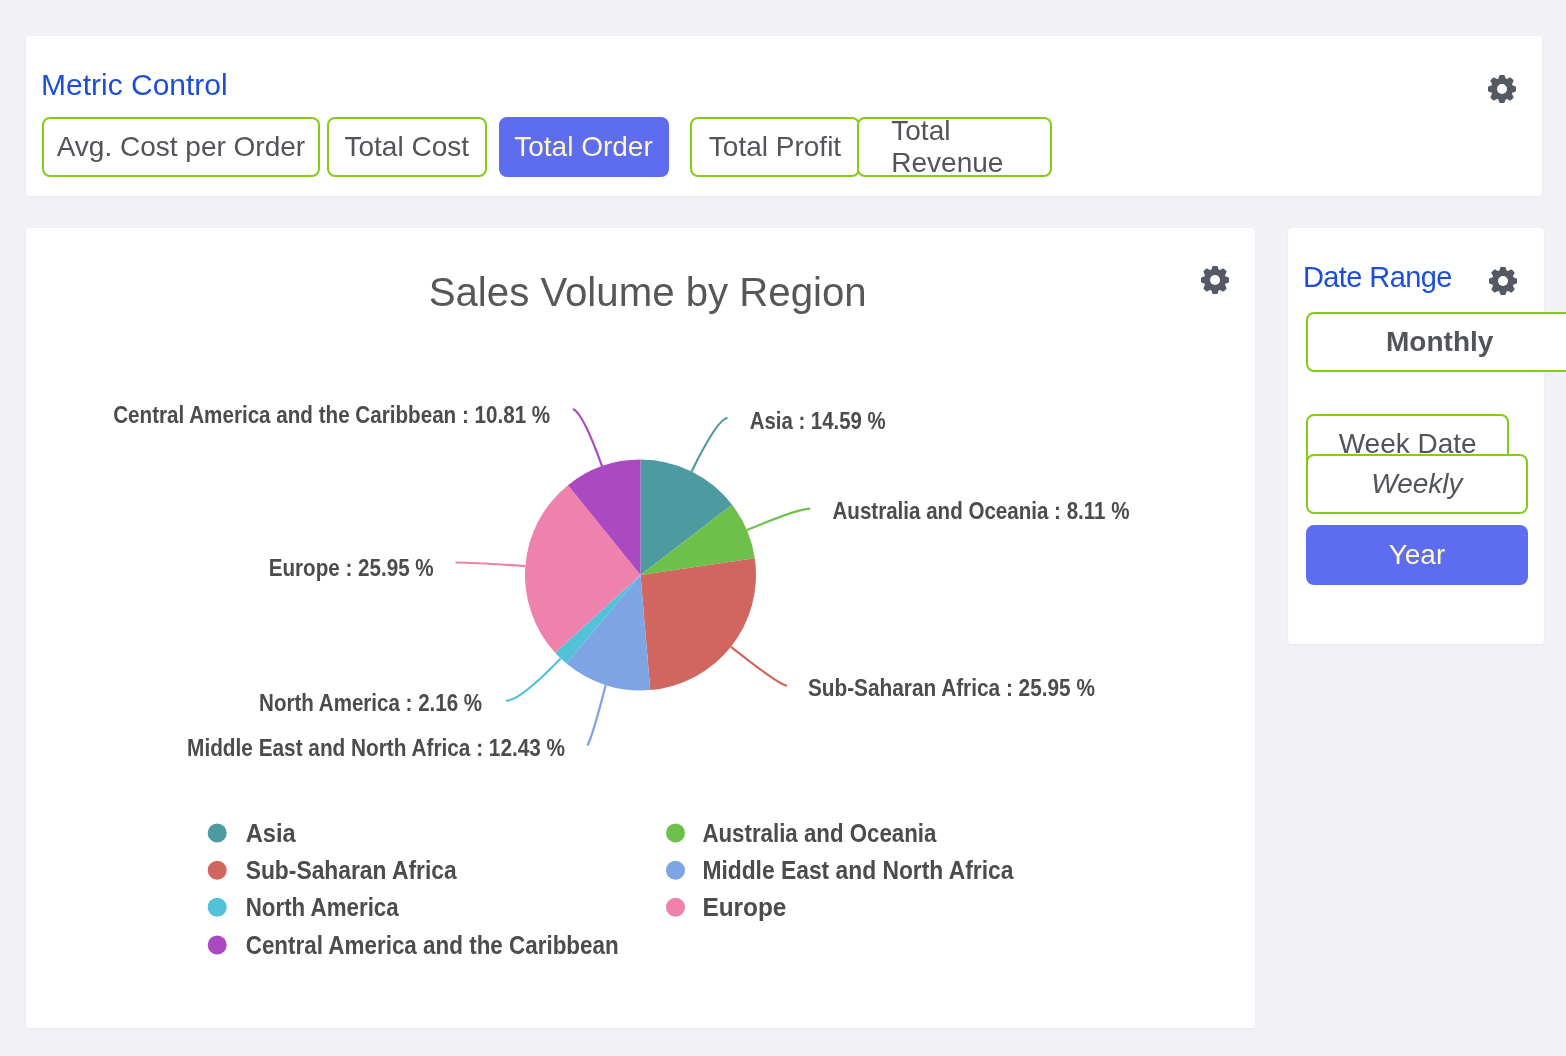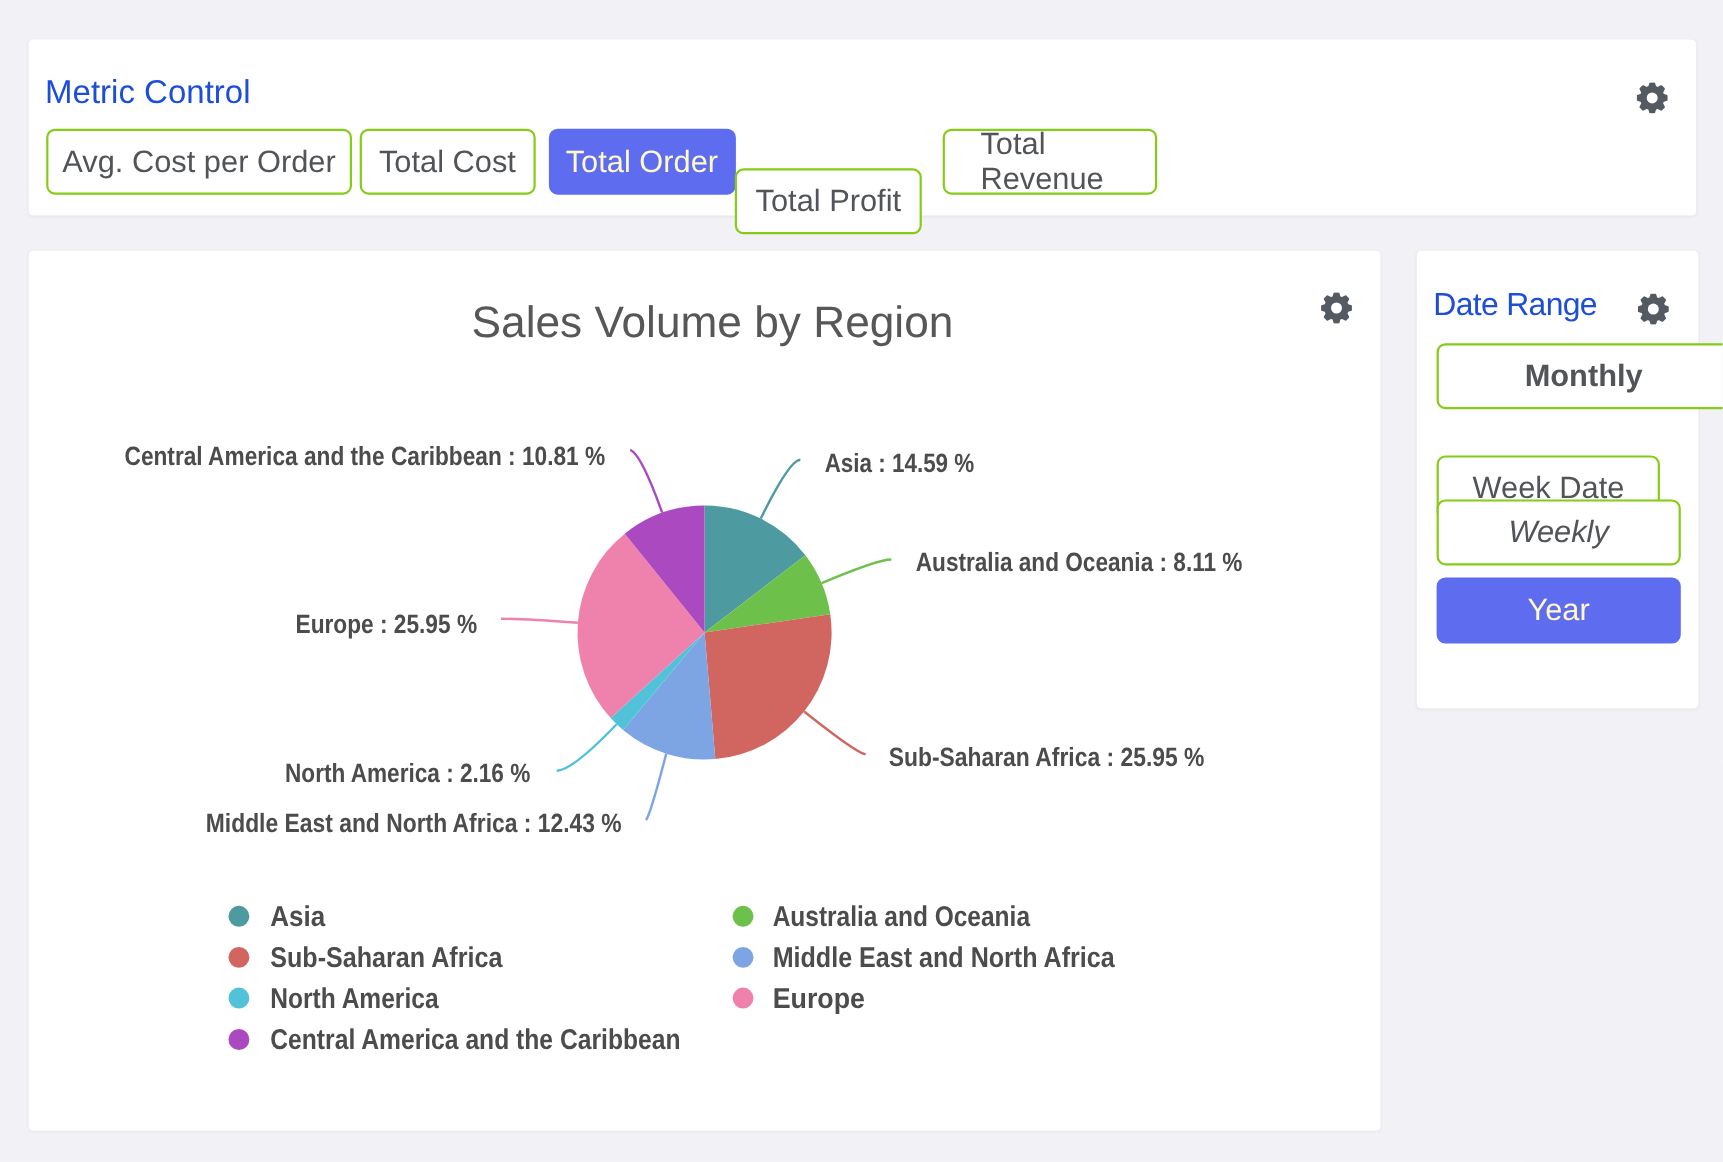--- a/index.html
+++ b/index.html
@@ -20,21 +20,21 @@
   <div class="cardtitle" style="left:15px; top:31.7px; font-size:30px;">Metric Control</div>
   <svg class="gear" style="left:1461.7px; top:38.8px;" width="28" height="28" viewBox="0 0 28 28">
     <g fill="#545a61" stroke="#545a61" stroke-width="2" stroke-linejoin="round">
         <path d="M11.27 4.17 L12.37 0.70 L15.63 0.70 L16.73 4.17 L19.02 5.12 L22.25 3.44 L24.56 5.75 L22.88 8.98 L23.83 11.27 L27.30 12.37 L27.30 15.63 L23.83 16.73 L22.88 19.02 L24.56 22.25 L22.25 24.56 L19.02 22.88 L16.73 23.83 L15.63 27.30 L12.37 27.30 L11.27 23.83 L8.98 22.88 L5.75 24.56 L3.44 22.25 L5.12 19.02 L4.17 16.73 L0.70 15.63 L0.70 12.37 L4.17 11.27 L5.12 8.98 L3.44 5.75 L5.75 3.44 L8.98 5.12 Z"></path>
       </g>
     <circle cx="14" cy="14" r="5" fill="#fff"></circle>
   </svg>
   <div class="btn" style="left:16.2px; top:81px; width:277.5px;">Avg. Cost per Order</div>
   <div class="btn" style="left:300.5px; top:81px; width:160.5px;">Total Cost</div>
   <div class="btn sel" style="left:472.5px; top:81px; width:170px;">Total Order</div>
-  <div class="btn" style="left:642px; top:81px; width:170px;margin-top:36px;">Total Profit</div>
+  <div class="btn" style="left:664px; top:81px; width:170px;">Total Profit</div>
   <div class="btn" style="left:831.3px; top:81px; width:195px;padding-left:32px;">Total Revenue</div>
 </div>
 
 <div class="card" id="chartcard">
   <svg class="gear" style="left:1175.1px; top:38.2px;" width="28" height="28" viewBox="0 0 28 28">
     <g fill="#545a61" stroke="#545a61" stroke-width="2" stroke-linejoin="round">
         <path d="M11.27 4.17 L12.37 0.70 L15.63 0.70 L16.73 4.17 L19.02 5.12 L22.25 3.44 L24.56 5.75 L22.88 8.98 L23.83 11.27 L27.30 12.37 L27.30 15.63 L23.83 16.73 L22.88 19.02 L24.56 22.25 L22.25 24.56 L19.02 22.88 L16.73 23.83 L15.63 27.30 L12.37 27.30 L11.27 23.83 L8.98 22.88 L5.75 24.56 L3.44 22.25 L5.12 19.02 L4.17 16.73 L0.70 15.63 L0.70 12.37 L4.17 11.27 L5.12 8.98 L3.44 5.75 L5.75 3.44 L8.98 5.12 Z"></path>
       </g>
     <circle cx="14" cy="14" r="5" fill="#fff"></circle>
   </svg>

